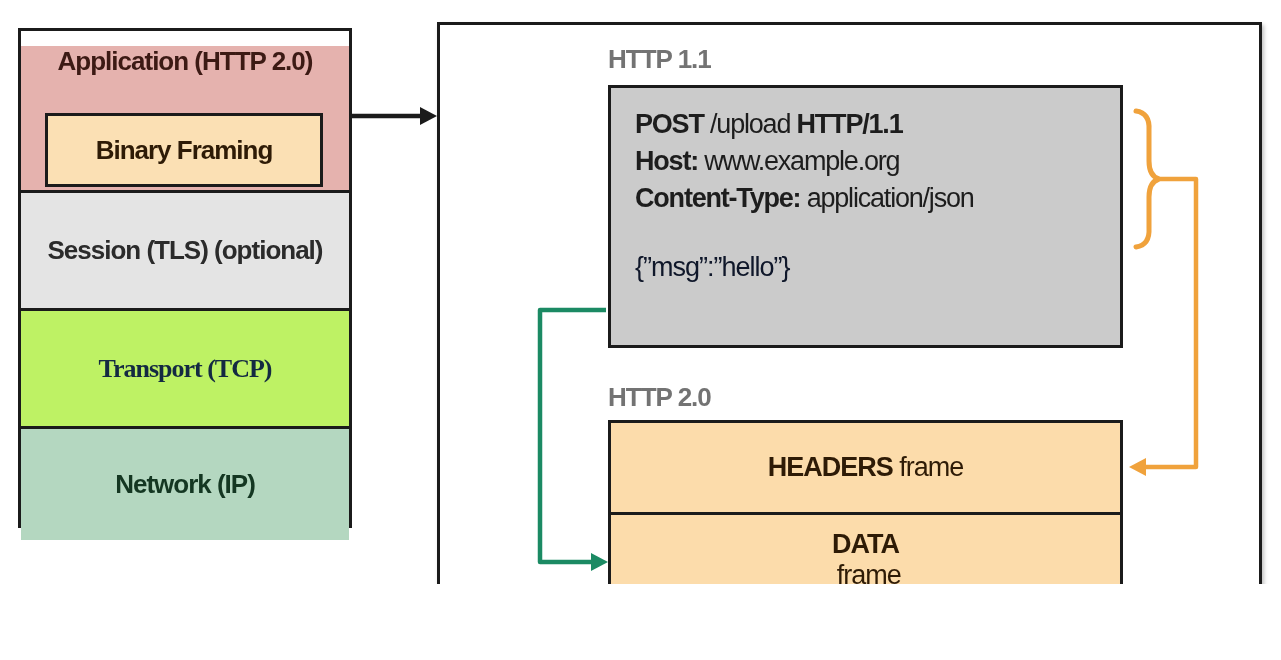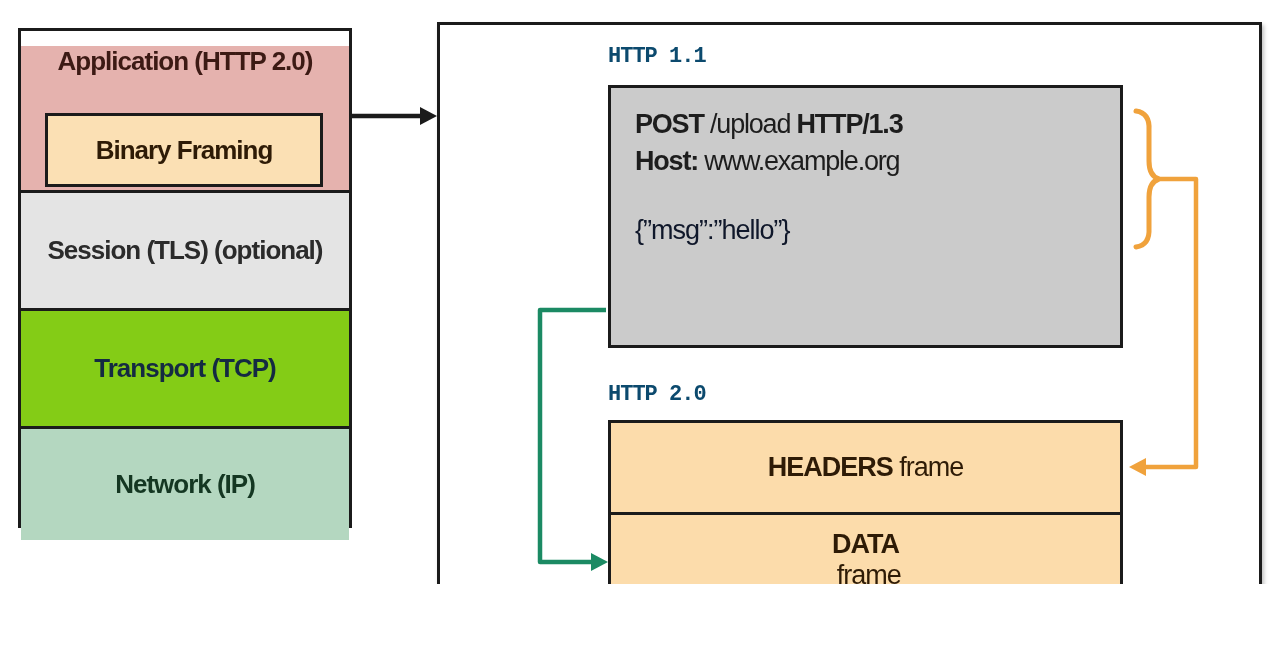--- a/index.html
+++ b/index.html
@@ -20,21 +20,21 @@
   .session-label   { color:#2b2b2b; }
   .transport-label { color:#142a42; }
   .network-label   { color:#143722; }
   .binary-box { position:absolute; left:24px; top:67px; width:272px; height:68px;
                 border:3px solid #1b1b1b; display:flex; align-items:center; justify-content:center; }
   .binary-label { font-weight:bold; font-size:26px; letter-spacing:-1px; color:#2e1b06; }
 
   
   .big-box { position:absolute; left:437px; top:22px; width:819px; height:609px;
              border:3px solid #1b1b1b; background:#ffffff; box-shadow:2px 3px 4px rgba(0,0,0,0.25); }
-  .panel-label { position:absolute; font-weight:bold; font-size:22px; letter-spacing:-1px; color:#0c4a6e;font-family:Liberation Mono, monospace; }
+  .panel-label { position:absolute; font-weight:bold; font-size:26px; letter-spacing:-1px; color:#737373; }
   .http11-label { left:168px; top:19px; }
   .http20-label { left:168px; top:357px; }
 
   .request-box { position:absolute; left:168px; top:60px; width:515px; height:263px;
                  box-sizing:border-box; border:3px solid #1b1b1b;
                  padding:18px 8px 0 24px; }
   .req-line { font-size:27px; line-height:37px; letter-spacing:-1.2px; color:#1d1d1d; white-space:pre-wrap; }
   .req-line .b { font-weight:bold; }
   .req-body { font-size:27px; line-height:37px; letter-spacing:-1px; color:#0f172a; margin-top:32px; }
 
@@ -57,34 +57,35 @@
   <div class="stack">
     <div class="layer layer-app" style="background-color: rgb(229, 178, 174);">
       <div class="layer-label app-label">Application (HTTP 2.0)</div>
       <div class="binary-box" style="background-color: rgb(251, 224, 180);">
         <span class="binary-label">Binary Framing</span>
       </div>
     </div>
     <div class="layer layer-session center-flex" style="background-color: rgb(228, 228, 228);">
       <span class="layer-label session-label">Session (TLS) (optional)</span>
     </div>
-    <div class="layer layer-transport center-flex" style="background-color: #84cc16;">
+    <div class="layer layer-transport center-flex" style="background-color: #bef264; font-family: Liberation Serif, serif;">
       <span class="layer-label transport-label">Transport (TCP)</span>
     </div>
     <div class="layer layer-network center-flex" style="background-color: rgb(180, 215, 192);">
       <span class="layer-label network-label">Network (IP)</span>
     </div>
   </div>
 
   <div class="big-box">
     <div class="panel-label http11-label">HTTP 1.1</div>
 
     <div class="request-box" style="background-color: rgb(203, 203, 203);">
-      <div class="req-line"><span class="b">POST</span><span> /upload </span><span class="b">HTTP/1.3</span></div>
+      <div class="req-line"><span class="b">POST</span><span> /upload </span><span class="b">HTTP/1.1</span></div>
       <div class="req-line"><span class="b">Host:</span><span> www.example.org</span></div>
+      <div class="req-line"><span class="b">Content-Type:</span><span> application/json</span></div>
       <div class="req-body">{”msg”:”hello”}</div>
     </div>
 
     <div class="panel-label http20-label">HTTP 2.0</div>
 
     <div class="frames-box" style="background-color: rgb(252, 220, 171);">
       <div class="frame-row"><span class="b">HEADERS</span><span> frame</span></div>
       <div class="frame-row frame-row-second"><span class="b">DATA</span><span> frame</span></div>
     </div>
   </div>

